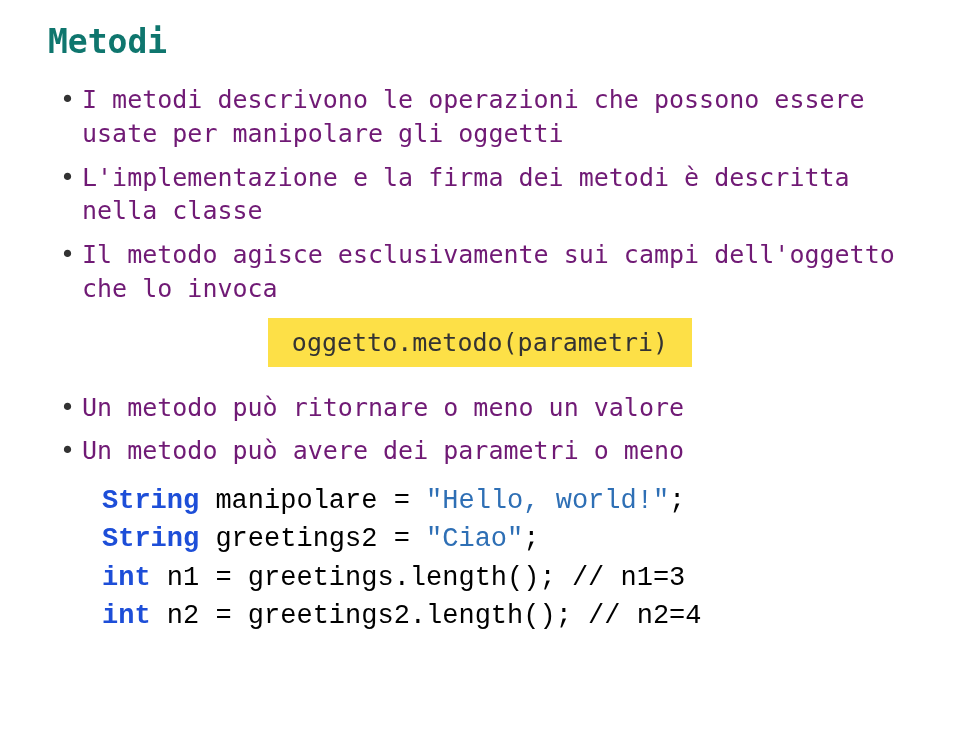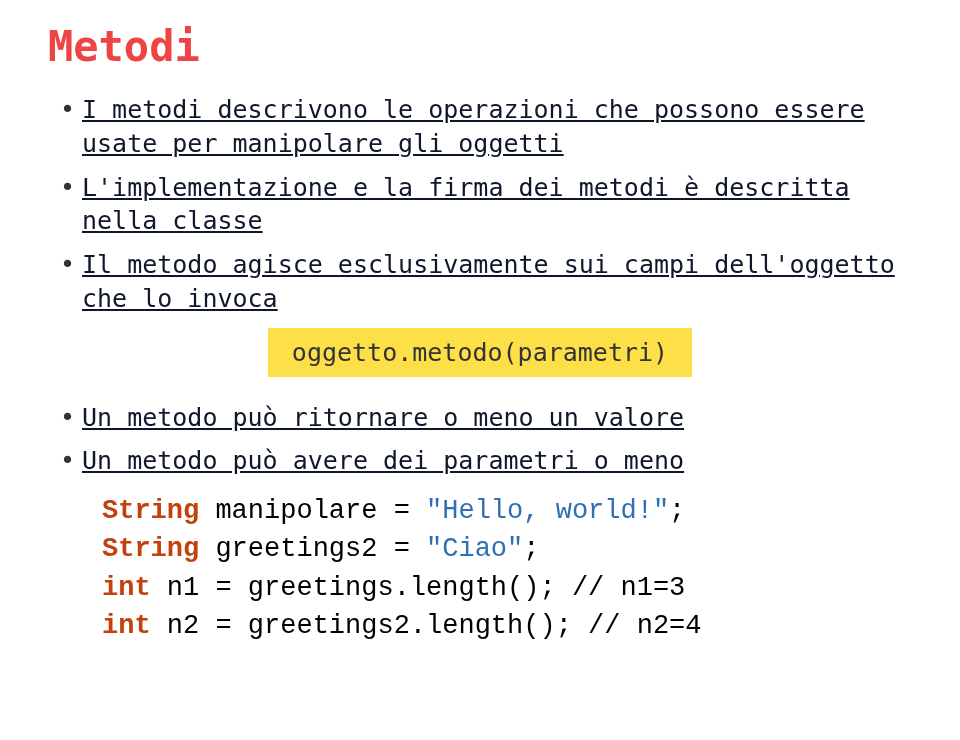--- a/index.html
+++ b/index.html
@@ -10,38 +10,37 @@
     background: #ffffff;
     font-family: "DejaVu Sans Mono", "Ubuntu Mono", "Consolas", monospace;
     color: #000000;
   }
   .page {
     padding: 22px 48px 0 48px;
     box-sizing: border-box;
   }
   h1 {
     margin: 0 0 22px 0;
-    font-size: 42px;
+    font-size: 33px;
     font-weight: bold;
     font-family: "DejaVu Sans Mono", "Ubuntu Mono", monospace;
-    color: #ef4444;
+    color: #0f766e;
   }
   ul.bullets {
     margin: 0;
     padding: 0 0 0 12px;
     list-style: none;
   }
   ul.bullets > li {
     position: relative;
     padding-left: 22px;
     font-size: 25px;
     line-height: 1.35;
     margin-bottom: 10px;
-    color: #0f172a;
-    text-decoration: underline;
+    color: #701a75;
   }
   ul.bullets > li::before {
     content: "•";
     position: absolute;
     left: 0;
     top: 0;
     color: #333333;
     font-size: 25px;
     line-height: 1.35;
   }
@@ -59,21 +58,21 @@
   }
   .codeblock {
     margin: 14px 0 0 54px;
     font-family: "Courier New", "DejaVu Sans Mono", monospace;
     font-size: 27px;
     line-height: 1.42;
   }
   .codeblock div {
     white-space: pre;
   }
-  .kw { color: #c2410c; font-weight: bold; text-align: center; } 
+  .kw { color: #1d4ed8; font-weight: bold; text-align: center; } 
   .str { color: #2e6fb5; }                    
 </style>
 </head>
 <body>
 
 <div class="page">
 
   <h1>Metodi</h1>
 
   <ul class="bullets">

